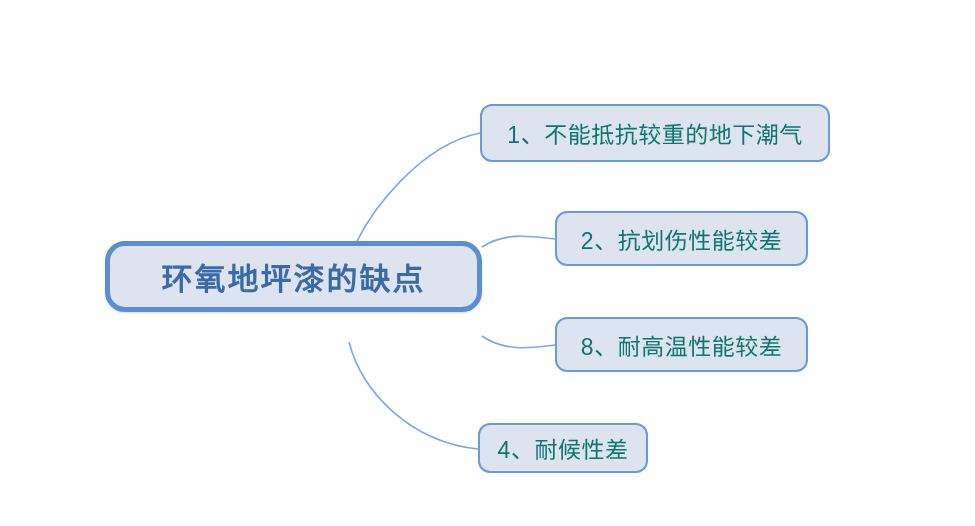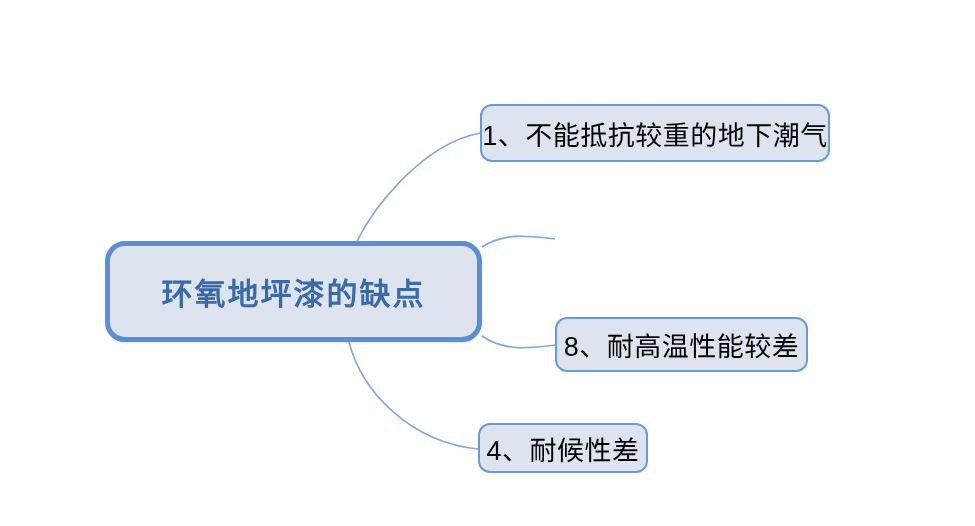--- a/index.html
+++ b/index.html
@@ -42,21 +42,21 @@
   .node-label {
     display: block;
     letter-spacing: 0.5px;
   }
 
   
   #node-root {
     left: 105px;
     top: 241px;
     width: 377px;
-    height: 101px;
+    height: 71px;
     border: 5px solid #5b8fd0;
     border-radius: 20px;
     background: #dde4f0;
     box-shadow: 0 1px 2px rgba(90,130,190,0.25);
     text-align: right;
   }
   #node-root .node-label {
     font-size: 31px;
     font-weight: bold;
     color: #3b6ba5;
@@ -82,23 +82,23 @@
     width: 253px;
     height: 55px;
   }
   #node-b4 {
     left: 478px;
     top: 423px;
     width: 170px;
     height: 50px;
   }
   .branch .node-label {
-    font-size: 27px;
+    font-size: 23px;
     font-weight: normal;
-    color: #000000;
+    color: #0f766e;
   }
 </style>
 </head>
 <body>
 
 <div id="canvas">
 
   <svg id="connector-layer" viewBox="0 0 975 526" width="975" height="526" xmlns="http://www.w3.org/2000/svg">
 
     <path d="M 356 243 C 372 210 420 145 480 133" fill="none" stroke="#7fa8dc" stroke-width="1.6"></path>
@@ -111,20 +111,23 @@
   </svg>
 
   <div class="node root" id="node-root">
     <span class="node-label">环氧地坪漆的缺点</span>
   </div>
 
   <div class="node branch" id="node-b1">
     <span class="node-label">1、不能抵抗较重的地下潮气</span>
   </div>
 
+  <div class="node branch" id="node-b2">
+    <span class="node-label">2、抗划伤性能较差</span>
+  </div>
 
   <div class="node branch" id="node-b3">
     <span class="node-label">8、耐高温性能较差</span>
   </div>
 
   <div class="node branch" id="node-b4">
     <span class="node-label">4、耐候性差</span>
   </div>
 
 </div>

